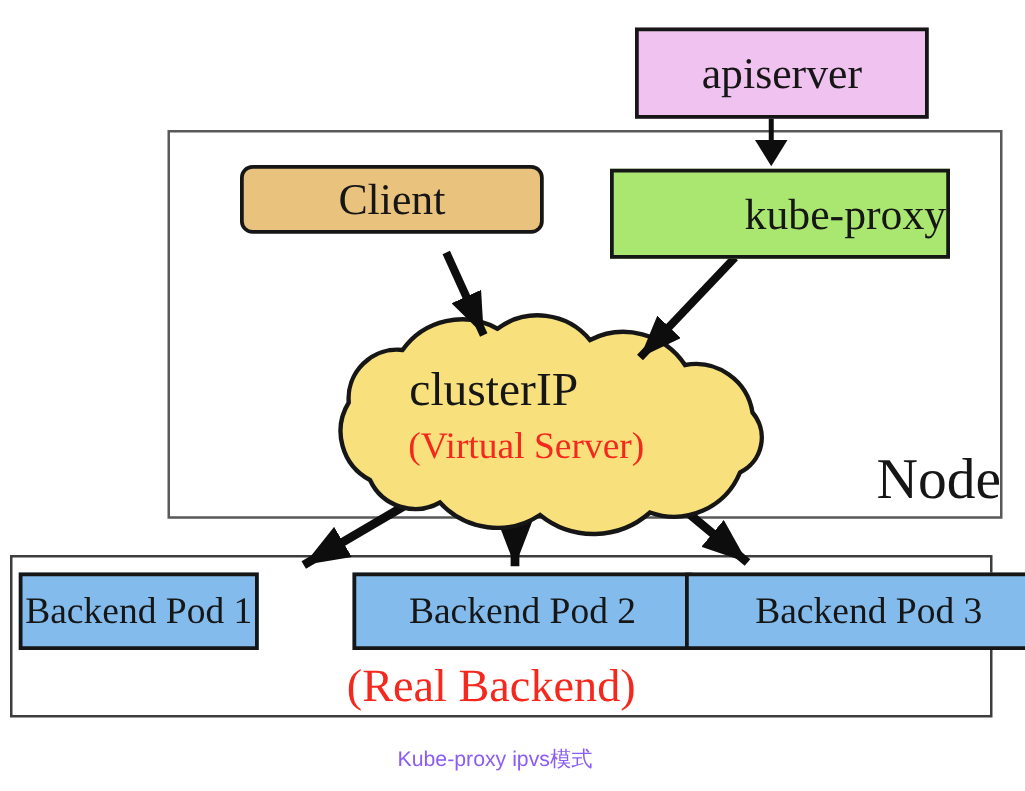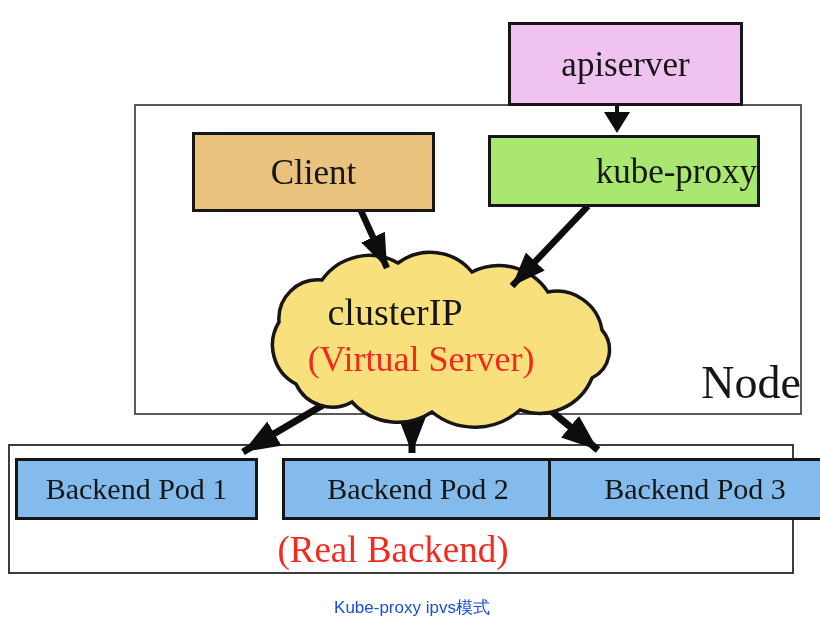--- a/index.html
+++ b/index.html
@@ -17,37 +17,36 @@
     position:absolute;left:8px;top:444px;width:786px;height:130px;
     border:2px solid #3d3d3d;background:#ffffff;
   }
   
   .connectors{position:absolute;left:0;top:0;width:820px;height:633px;z-index:2;}
   
   .nbox{
     position:absolute;display:flex;align-items:center;justify-content:center;
     border:3px solid #161616;z-index:3;font-size:35px;line-height:1;
   }
-  .apiserver{left:508px;top:22px;width:235px;height:84px;background:#EFC2EF;}
-  .client{left:192px;top:132px;width:243px;height:80px;background:#E9C27E;}
+  .apiserver{left:508px;top:22px;width:235px;height:73px;background:#EFC2EF;}
+  .client{left:192px;top:132px;width:243px;height:55px;background:#E9C27E;border-radius:10px;}
   .kubeproxy{left:488px;top:135px;width:272px;height:72px;background:#A9E771;justify-content:flex-end;}
   .pod{top:458px;height:62px;background:#82BBEC;font-size:30px;}
-  .pod1{left:15px;width:243px;}
+  .pod1{left:15px;width:192px;}
   .pod2{left:282px;width:272px;}
   .pod3{left:548px;width:278px;padding-left:16px;}
   
   .lbl{position:absolute;z-index:4;text-align:center;line-height:1.1;}
   .cluster-ip{left:295px;top:292px;width:200px;font-size:38px;color:#161616;}
-  .virtual-server{left:271px;top:340px;width:300px;font-size:36px;color:#F5281E;}
+  .virtual-server{left:271px;top:340px;width:300px;font-size:30px;color:#F5281E;}
   .node-label{left:676px;top:358px;width:150px;font-size:46px;color:#161616;}
   .real-server{left:243px;top:530px;width:300px;font-size:37px;color:#F5281E;z-index:4;}
   .caption{
-    left:0;top:599px;width:792px;font-size:17px;color:#1d4ed8;
+    left:0;top:599px;width:792px;font-size:17px;color:#8b5cf6;
     font-family:"Liberation Sans","DejaVu Sans",sans-serif;
-    margin-left:16px;
   }
 </style>
 </head>
 <body>
 
 <div class="stage">
 
   <div class="node-box"></div>
   <div class="rs-box"></div>
 

